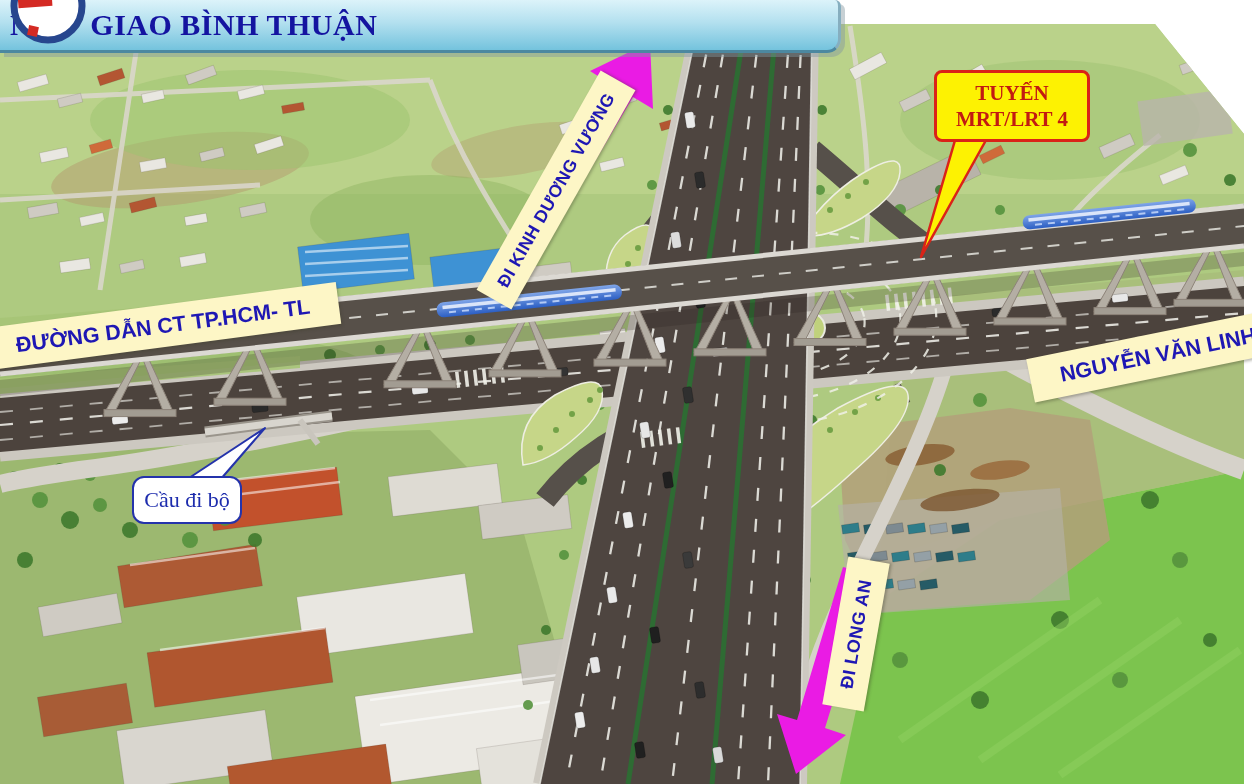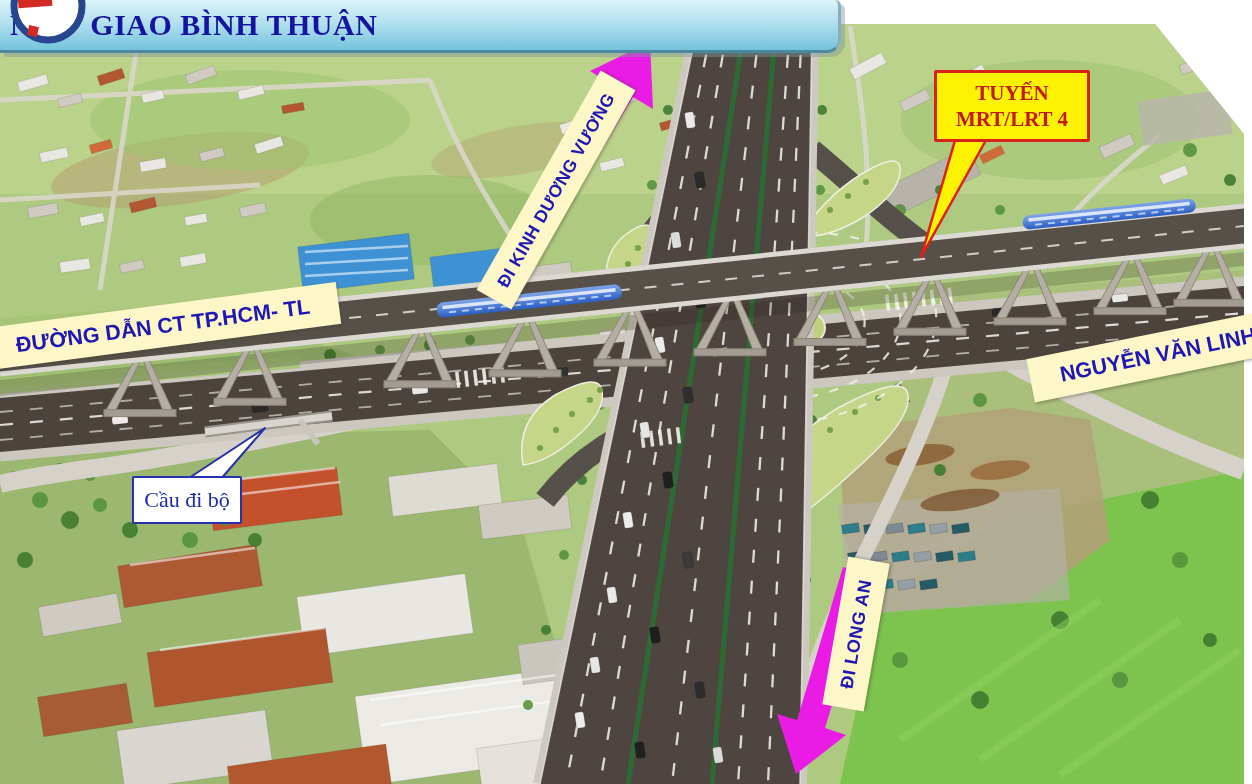--- a/index.html
+++ b/index.html
@@ -24,28 +24,28 @@
   .lbl-duongdan{left:-14px;top:305px;width:354px;height:42px;font-size:21.5px;
     transform:rotate(-7.5deg);}
   .lbl-nvl{left:1028px;top:333px;width:260px;height:44px;font-size:21.5px;
     transform:rotate(-11.5deg);}
   .lbl-kdv{left:430px;top:170px;width:252px;height:40px;font-size:17.5px;
     letter-spacing:.5px;transform:rotate(-60.5deg);}
   .lbl-longan{left:781px;top:613px;width:150px;height:42px;font-size:18px;
     letter-spacing:.5px;transform:rotate(-80deg);}
   
   .callout-mrt{position:absolute;left:934px;top:70px;width:150px;height:66px;
-    background:#fdf202;border:3.5px solid #da2318;border-radius:2px;
+    background:#fdf202;border:3.5px solid #da2318;border-radius:8px;
     display:flex;flex-direction:column;align-items:center;justify-content:center;
     z-index:21;}
   .callout-mrt div{font-family:"Liberation Serif",serif;font-weight:bold;
     font-size:21px;color:#c21a12;line-height:1.25;}
   
   .callout-ped{position:absolute;left:132px;top:476px;width:106px;height:44px;
-    background:#ffffff;border:2px solid #2433ab;border-radius:2px;
+    background:#ffffff;border:2px solid #2433ab;border-radius:12px;
     display:flex;align-items:center;justify-content:center;z-index:21;}
   .callout-ped div{font-family:"Liberation Serif",serif;font-size:22px;color:#1d2cad;}
   
   .logo{position:absolute;right:-46px;top:-32px;width:92px;height:80px;z-index:31;}
 </style>
 </head>
 <body>
 
 <div class="stage">
 

